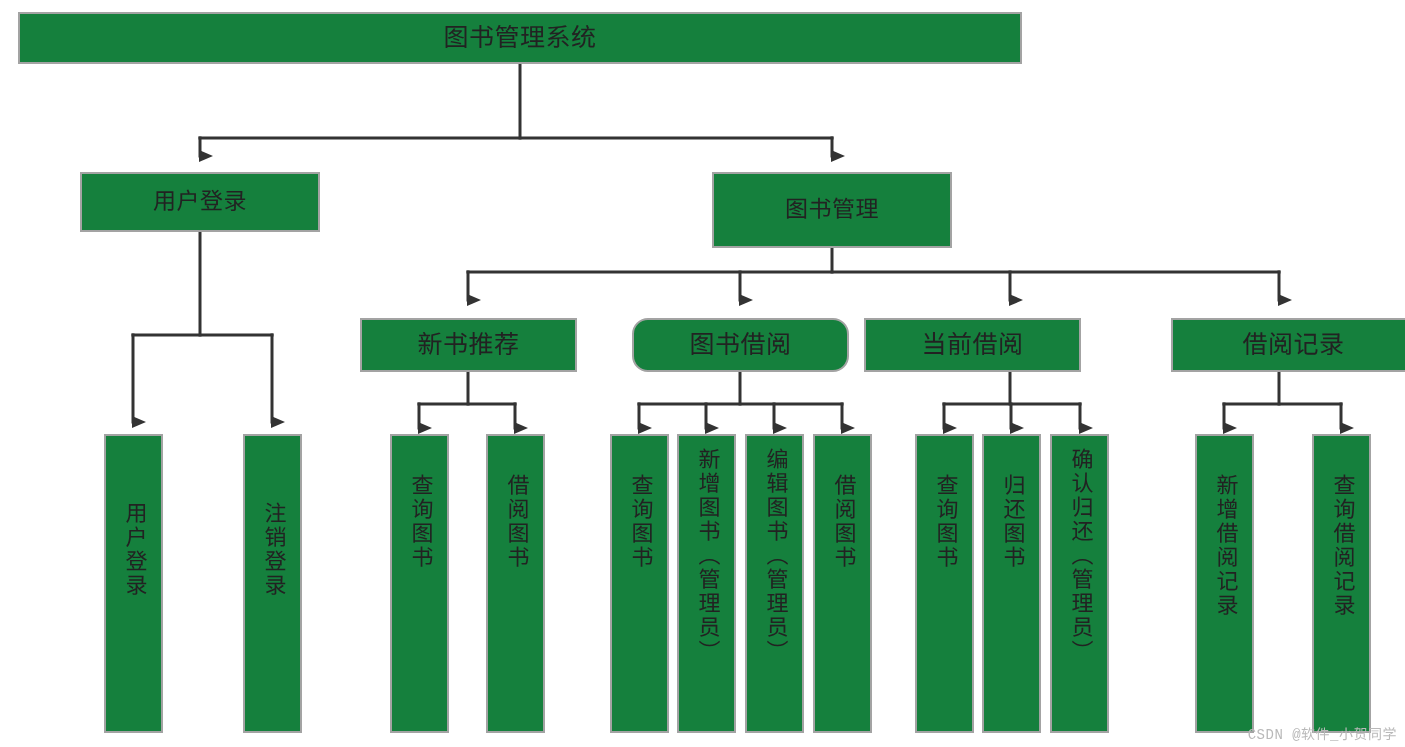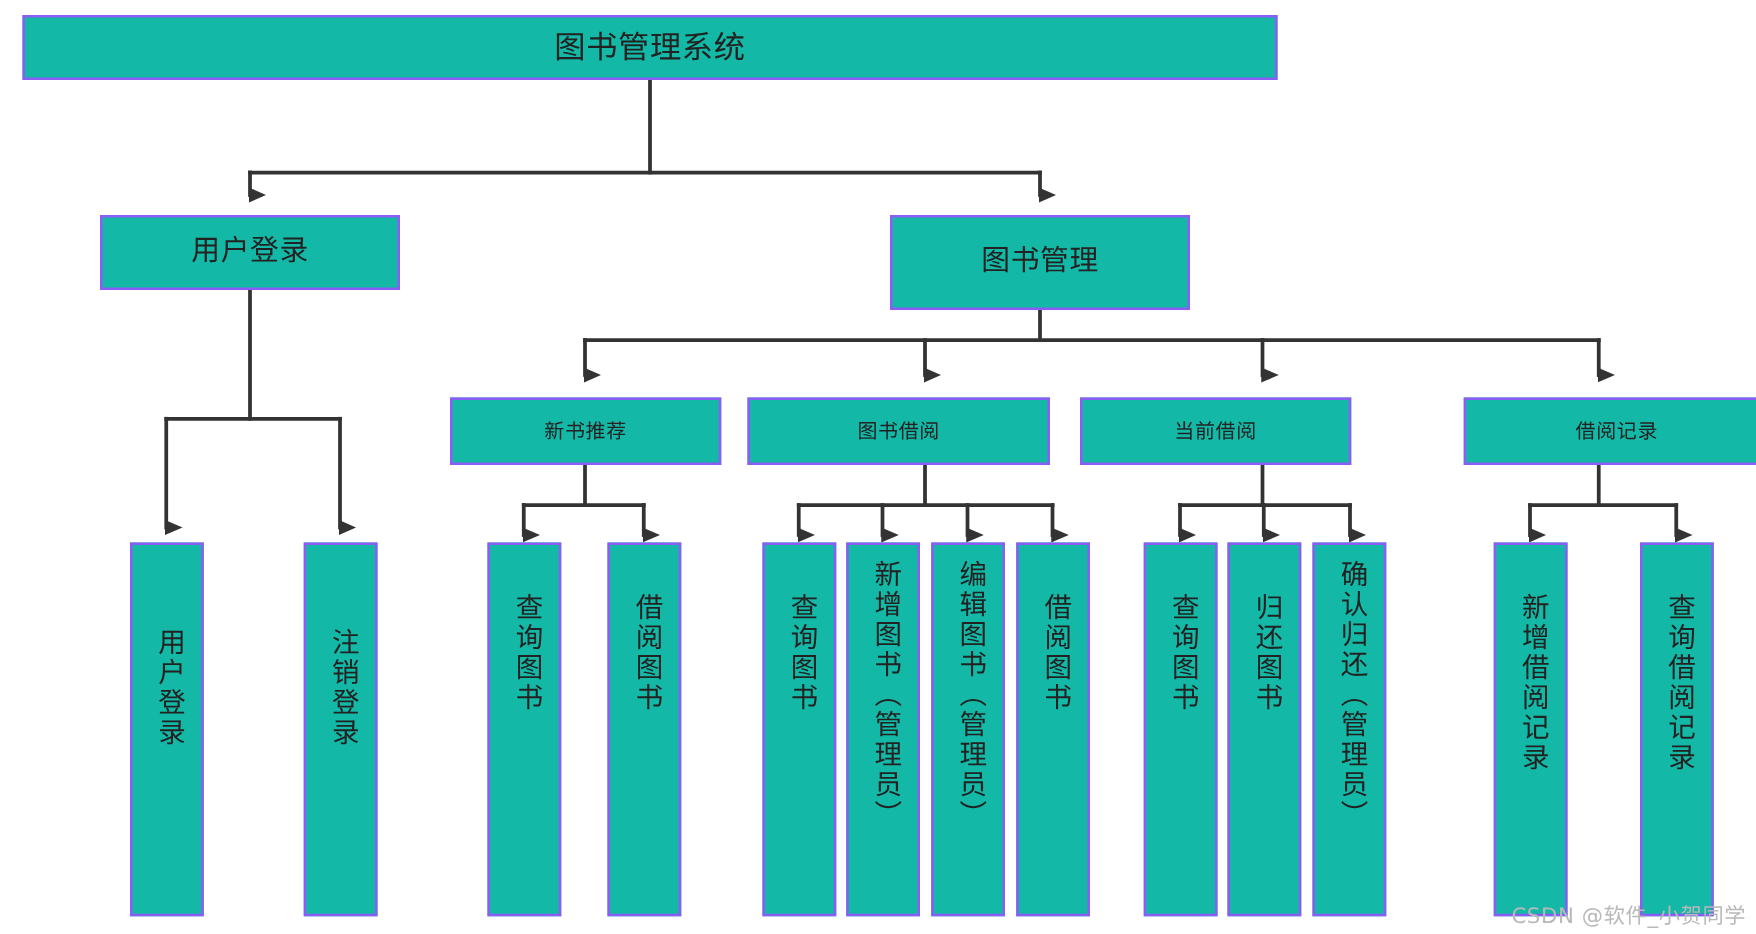--- a/index.html
+++ b/index.html
@@ -21,42 +21,42 @@
   #diagram-svg {
     position: absolute;
     inset: 0;
     width: 1405px;
     height: 747px;
     display: block;
   }
   .node-box {
     position: absolute;
     box-sizing: border-box;
-    background: #14b8a6;
-    border: 2px solid #8b5cf6;
+    background: #15803d;
+    border: 2px solid #a3a3a3;
     display: flex;
     align-items: center;
     justify-content: center;
     overflow: hidden;
   }
   .node-label {
     color: #222222;
     text-align: center;
     line-height: 1.18;
     white-space: pre;
     letter-spacing: 0.5px;
   }
   .node-root .node-label {
     font-size: 25px;
   }
   .node-l1 .node-label {
     font-size: 23px;
   }
   .node-l2 .node-label {
-    font-size: 16px;
+    font-size: 25px;
   }
   .node-leaf {
     align-items: flex-start;
     justify-content: center;
     padding-top: 8px;
   }
   .node-leaf .node-label {
     font-size: 22px;
     writing-mode: vertical-rl;
     text-orientation: upright;
@@ -70,25 +70,26 @@
   .node-leaf.leaf-top .node-label {
     margin-top: 4px;
   }
   .node-leaf.leaf-upper .node-label {
     margin-top: 30px;
   }
   #watermark {
     position: absolute;
     right: 8px;
     bottom: 4px;
-    font-size: 17px;
+    font-size: 14px;
     color: #b9b9b9;
     letter-spacing: 0.5px;
     user-select: none;
     pointer-events: none;
+    font-family: Liberation Mono, monospace;
   }
 </style>
 </head>
 <body>
 
 <div id="diagram-root">
 
   <svg id="diagram-svg" viewBox="0 0 1405 747" xmlns="http://www.w3.org/2000/svg">
     <defs>
       <marker id="arrow" viewBox="0 0 12 14" refX="6" refY="13" markerWidth="12" markerHeight="14" orient="auto-start-reverse" markerUnits="userSpaceOnUse">
@@ -158,21 +159,21 @@
   <div class="node-box node-l1" style="left:80px; top:172px; width:240px; height:60px;">
     <span class="node-label">用户登录</span>
   </div>
   <div class="node-box node-l1" style="left:712px; top:172px; width:240px; height:76px;">
     <span class="node-label">图书管理</span>
   </div>
 
   <div class="node-box node-l2" style="left:360px; top:318px; width:217px; height:54px;">
     <span class="node-label">新书推荐</span>
   </div>
-  <div class="node-box node-l2" style="left:598px; top:318px; width:242px; height:54px;">
+  <div class="node-box node-l2" style="left:632px; top:318px; width:217px; height:54px;border-radius:16px;">
     <span class="node-label">图书借阅</span>
   </div>
   <div class="node-box node-l2" style="left:864px; top:318px; width:217px; height:54px;">
     <span class="node-label">当前借阅</span>
   </div>
   <div class="node-box node-l2" style="left:1171px; top:318px; width:245px; height:54px;">
     <span class="node-label">借阅记录</span>
   </div>
 
   <div class="node-box node-leaf leaf-mid" style="left:104px; top:434px; width:59px; height:299px;">

